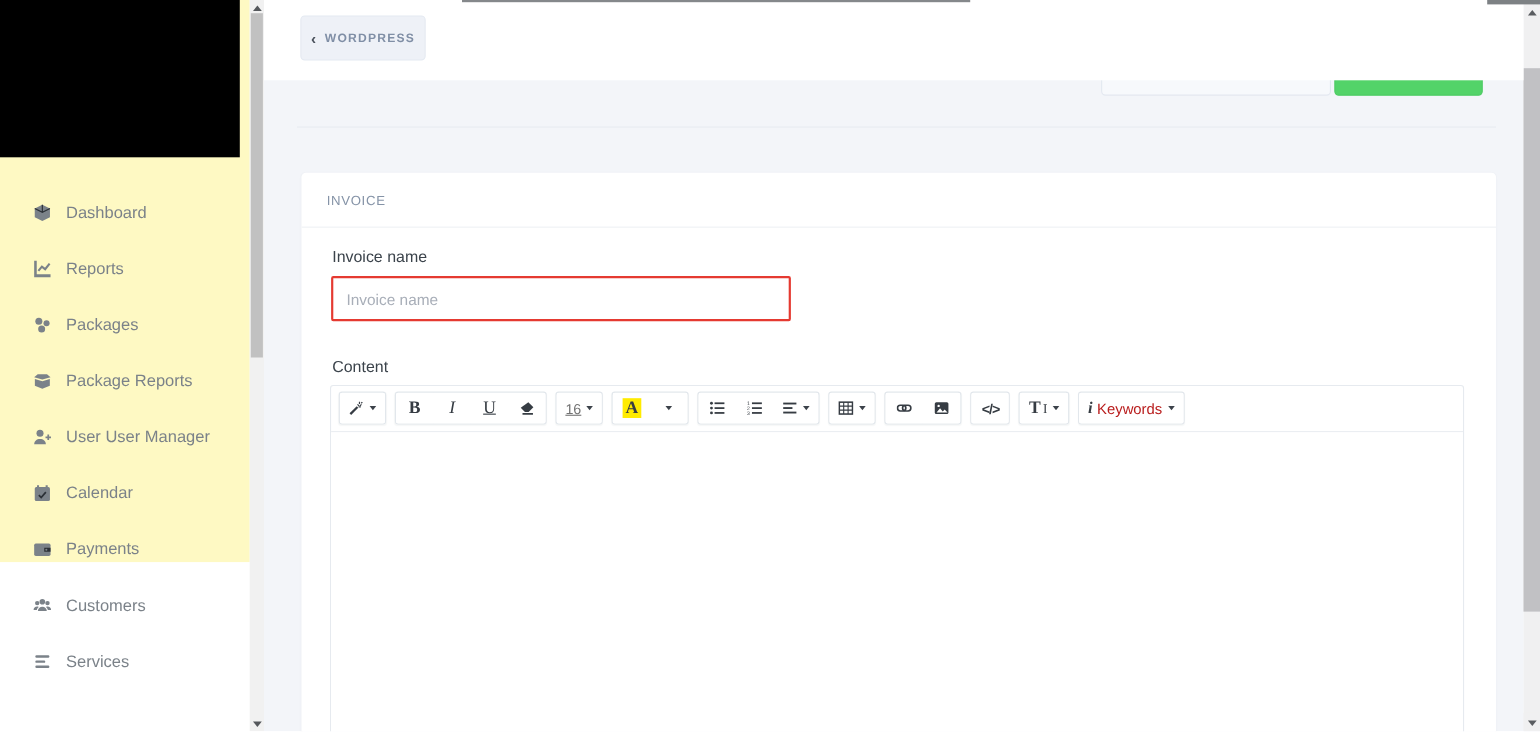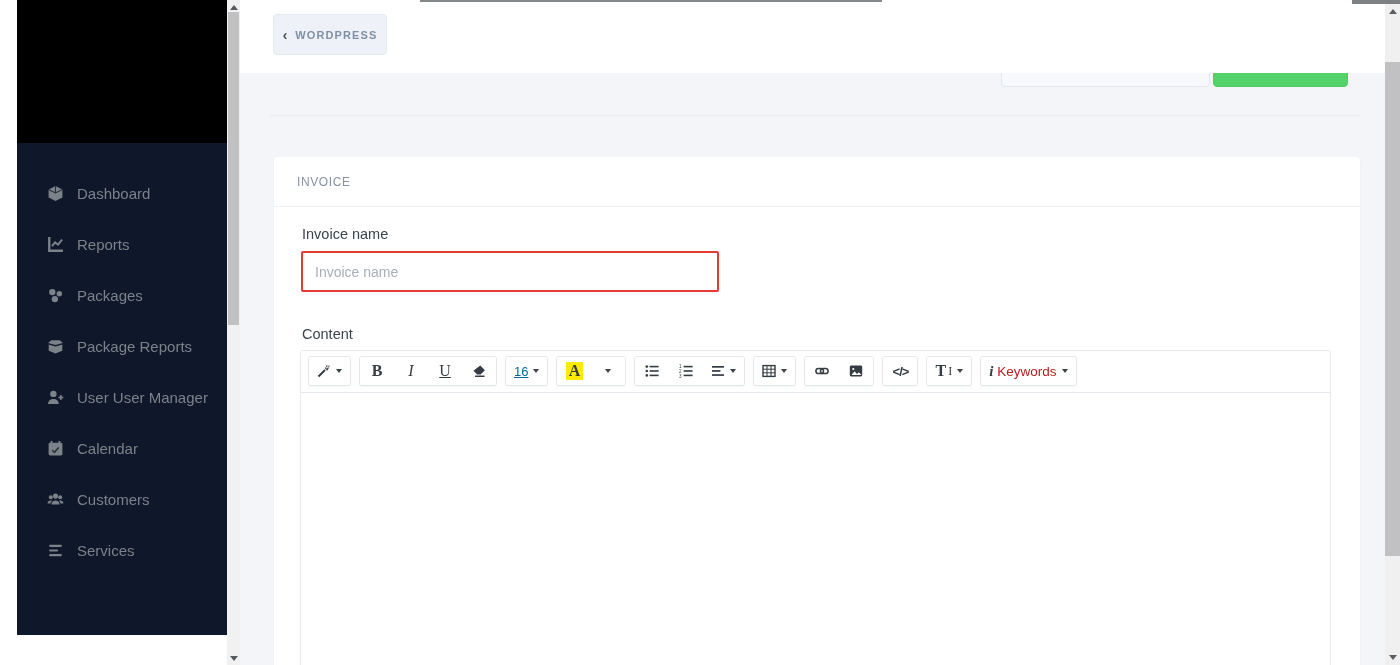--- a/index.html
+++ b/index.html
@@ -1,21 +1,21 @@
 <!DOCTYPE html>
 <html><head>
 <meta charset="utf-8">
 <style>
   * { margin:0; padding:0; box-sizing:border-box; }
   html,body { width:1400px; height:665px; overflow:hidden; background:#fff;
               font-family:"Liberation Sans", sans-serif; }
   #app { position:relative; width:1400px; height:665px; overflow:hidden; background:#fff; }
 
   
-  .sidebar { position:absolute; left:0; top:0; width:227px; height:635px; background:#0f172a;margin-left:17px; }
+  .sidebar { position:absolute; left:0; top:0; width:227px; height:511px; background:#fef9c3; }
   .logo-box { position:absolute; left:0; top:0; width:218px; height:143px; background:#000; }
   .side-nav { position:absolute; left:0; top:168px; width:227px; }
   .side-item { display:flex; align-items:center; height:51px; padding-left:30px; color:#7b8289;
                font-size:15px; cursor:pointer; }
   .side-item .s-ico { width:17px; height:17px; margin-right:13px; flex:0 0 17px; display:flex;
                       align-items:center; justify-content:center; }
   .side-item .s-ico svg { width:17px; height:17px; fill:#7b8289; }
 
   
   .sb-scroll { position:absolute; left:227px; top:0; width:13px; height:665px; background:#f1f1f1; }
@@ -68,21 +68,21 @@
             padding:0 8px; background:#fff; border:none; cursor:pointer; color:#363c43;
             font-family:"Liberation Sans", sans-serif; font-size:14px; gap:5px; }
   .tb-btn svg { width:14px; height:14px; }
   .glyph-serif { font-family:"Liberation Serif", serif; font-size:16px; line-height:1; }
   .g-bold { font-weight:bold; }
   .g-italic { font-style:italic; }
   .g-underline { text-decoration:underline; }
   .swatch-a { font-family:"Liberation Serif", serif; font-weight:bold; font-size:16px;
               background:#ffeb00; padding:0 3px; line-height:1.15; }
   .g-code { font-size:13px; font-weight:bold; letter-spacing:-1px; }
-  .g-size { font-size:13px; color:#0369a1;text-decoration:underline; }
+  .g-size { font-size:13px; color:#737373;text-decoration:underline; }
   .g-ti-t { font-family:"Liberation Serif", serif; font-weight:bold; font-size:16px; }
   .g-ti-i { font-family:"Liberation Serif", serif; font-size:12px; margin-left:-3px; }
   .g-kw-i { font-family:"Liberation Serif", serif; font-weight:bold; font-style:italic; font-size:15px; margin-right:-1px; }
   .g-kw   { font-size:13.5px; color:#b91c1c; }
   .caret { width:0; height:0; border-left:3.5px solid transparent; border-right:3.5px solid transparent;
            border-top:4.5px solid #3c424a; }
   .edit-area { height:300px; background:#fff; }
 
   
   .win-scroll { position:absolute; left:1385px; top:0; width:15px; height:665px; background:#f0f0f1; }
@@ -155,20 +155,30 @@
               <path d="M3.4 1h1.8v2H3.4zM10.8 1h1.8v2h-1.8z"></path>
               <rect x="1.5" y="2.6" width="13" height="12" rx="1.4"></rect>
               <path d="M5 9.6l2 2 4-4.6" stroke="#2c3137" stroke-width="1.5" fill="none"></path>
             </svg>
           </span>
           <span>Calendar</span>
         </div>
         <div class="side-item">
           <span class="s-ico">
             <svg viewBox="0 0 16 16" fill="currentColor">
+              <rect x="1" y="3" width="14" height="10.6" rx="1.4"></rect>
+              <path d="M9.6 6.6H15v3.4H9.6z" fill="#2c3137"></path>
+              <circle cx="11.4" cy="8.3" r=".9"></circle>
+            </svg>
+          </span>
+          <span>Payments</span>
+        </div>
+        <div class="side-item">
+          <span class="s-ico">
+            <svg viewBox="0 0 16 16" fill="currentColor">
               <circle cx="3.6" cy="5.9" r="1.9"></circle>
               <circle cx="12.4" cy="5.9" r="1.9"></circle>
               <circle cx="8" cy="4.8" r="2.4"></circle>
               <path d="M4.2 12.6c0-2.2 1.7-3.6 3.8-3.6s3.8 1.4 3.8 3.6z"></path>
               <path d="M.5 11.8c0-1.8 1.3-2.9 3-2.9.5 0 1 .1 1.4.3-.9.7-1.5 1.6-1.6 2.6zM15.5 11.8c0-1.8-1.3-2.9-3-2.9-.5 0-1 .1-1.4.3.9.7 1.5 1.6 1.6 2.6z"></path>
             </svg>
           </span>
           <span>Customers</span>
         </div>
         <div class="side-item">

